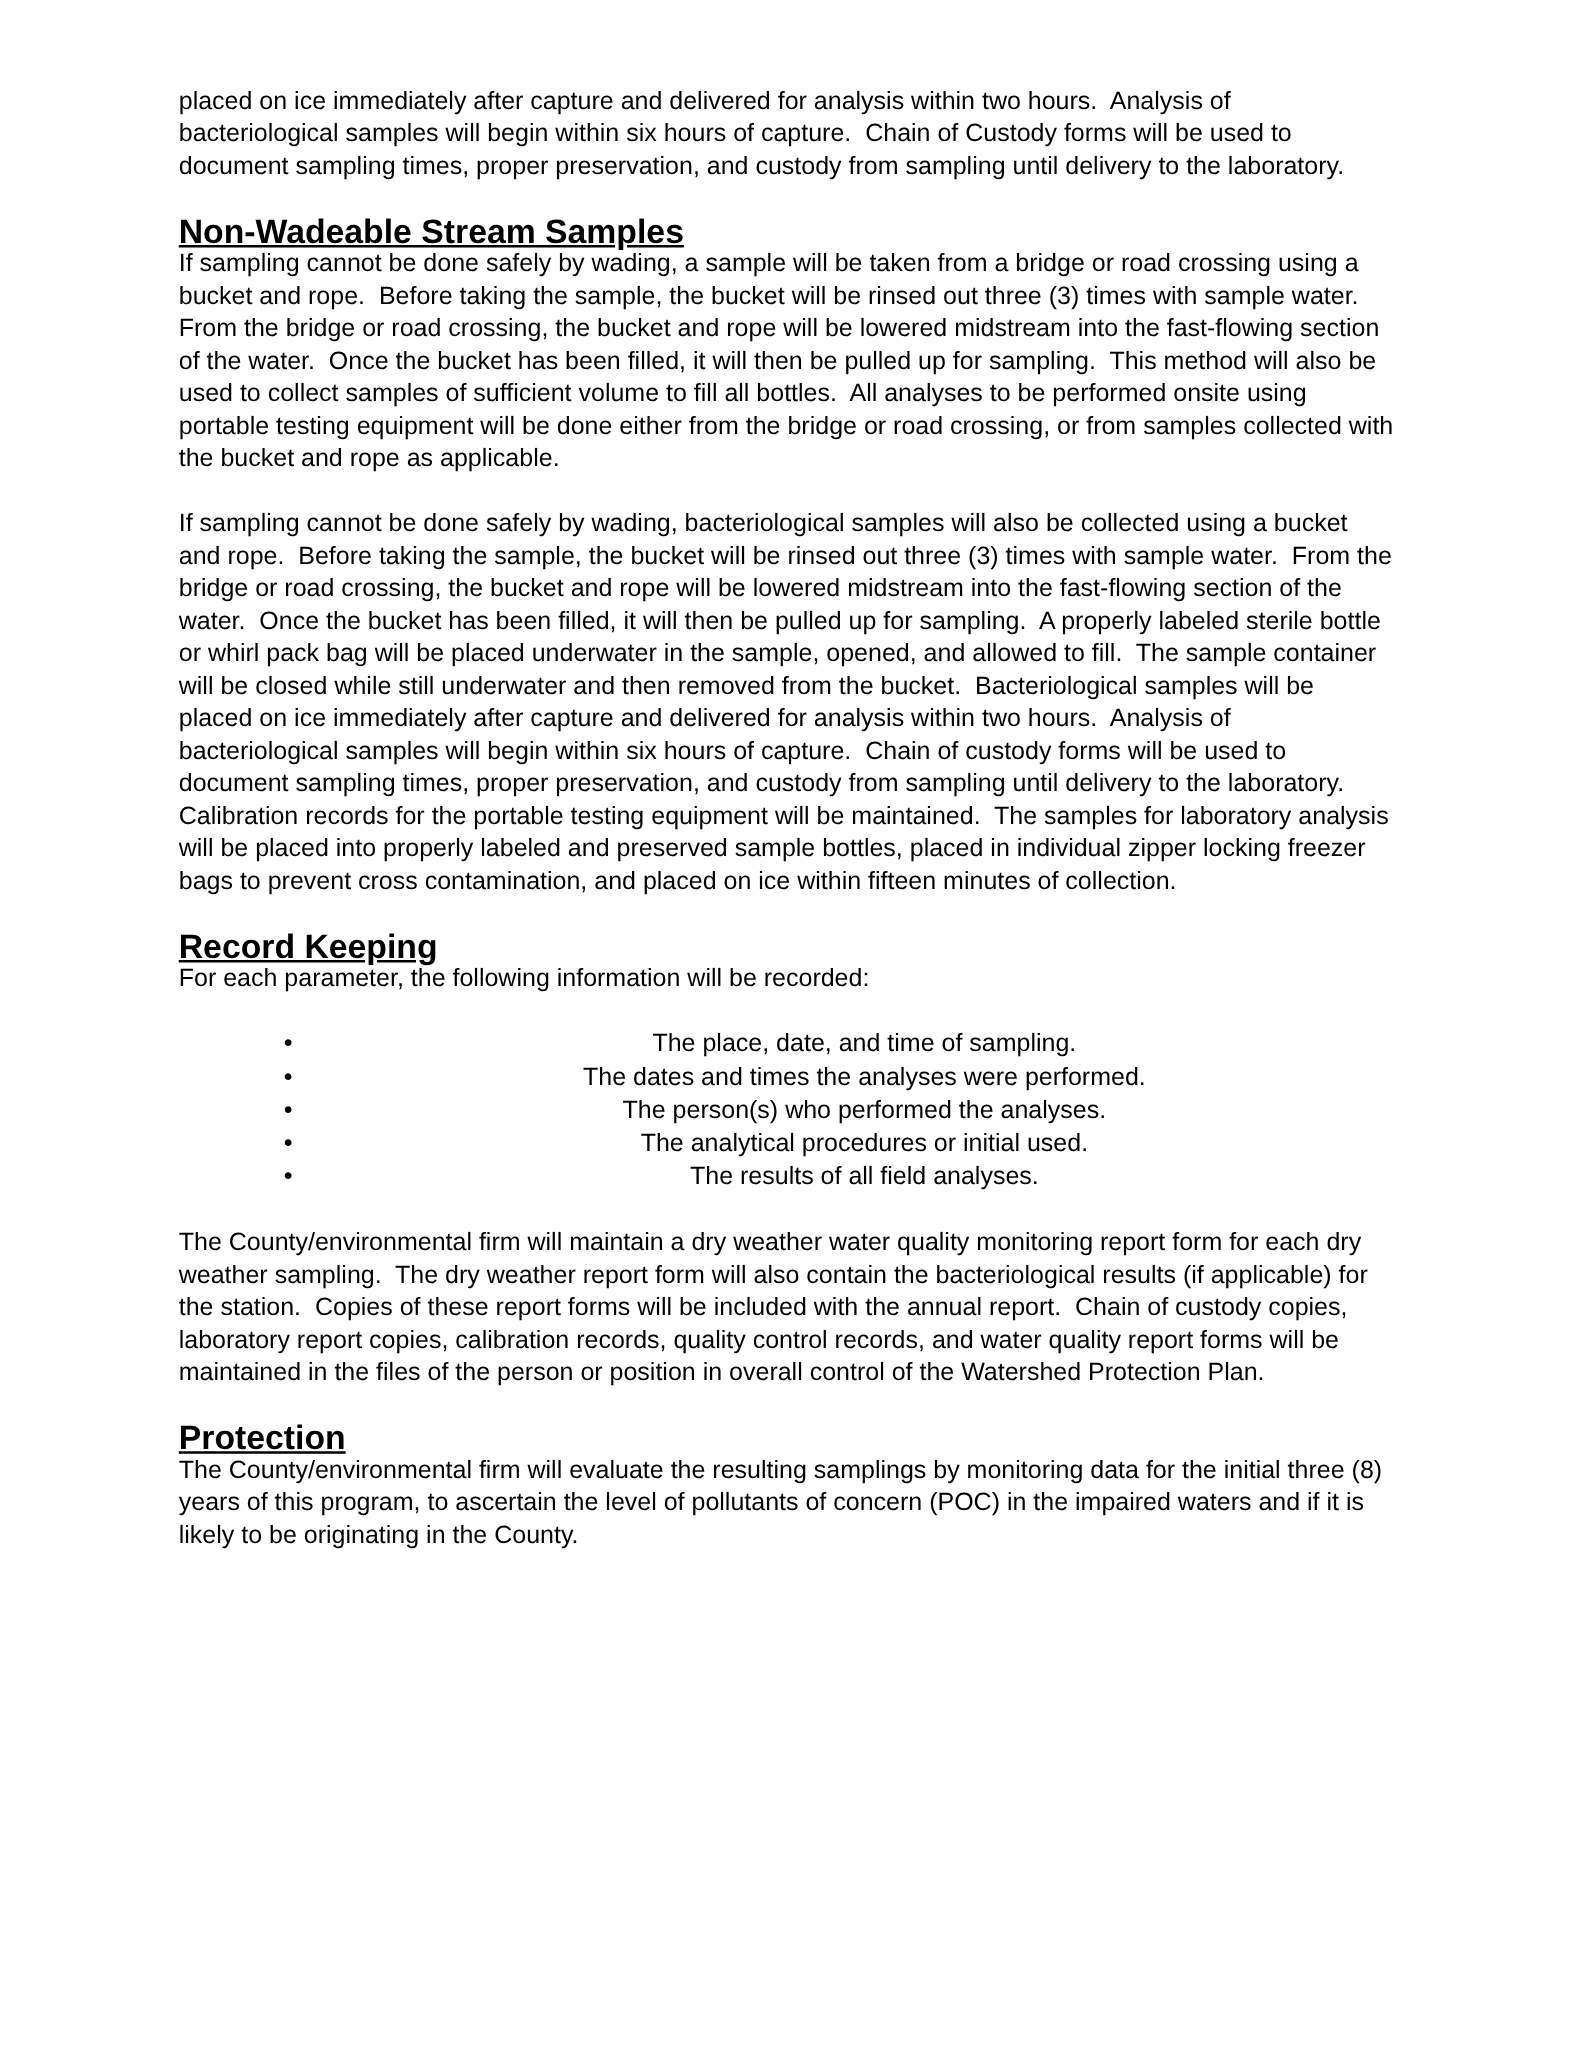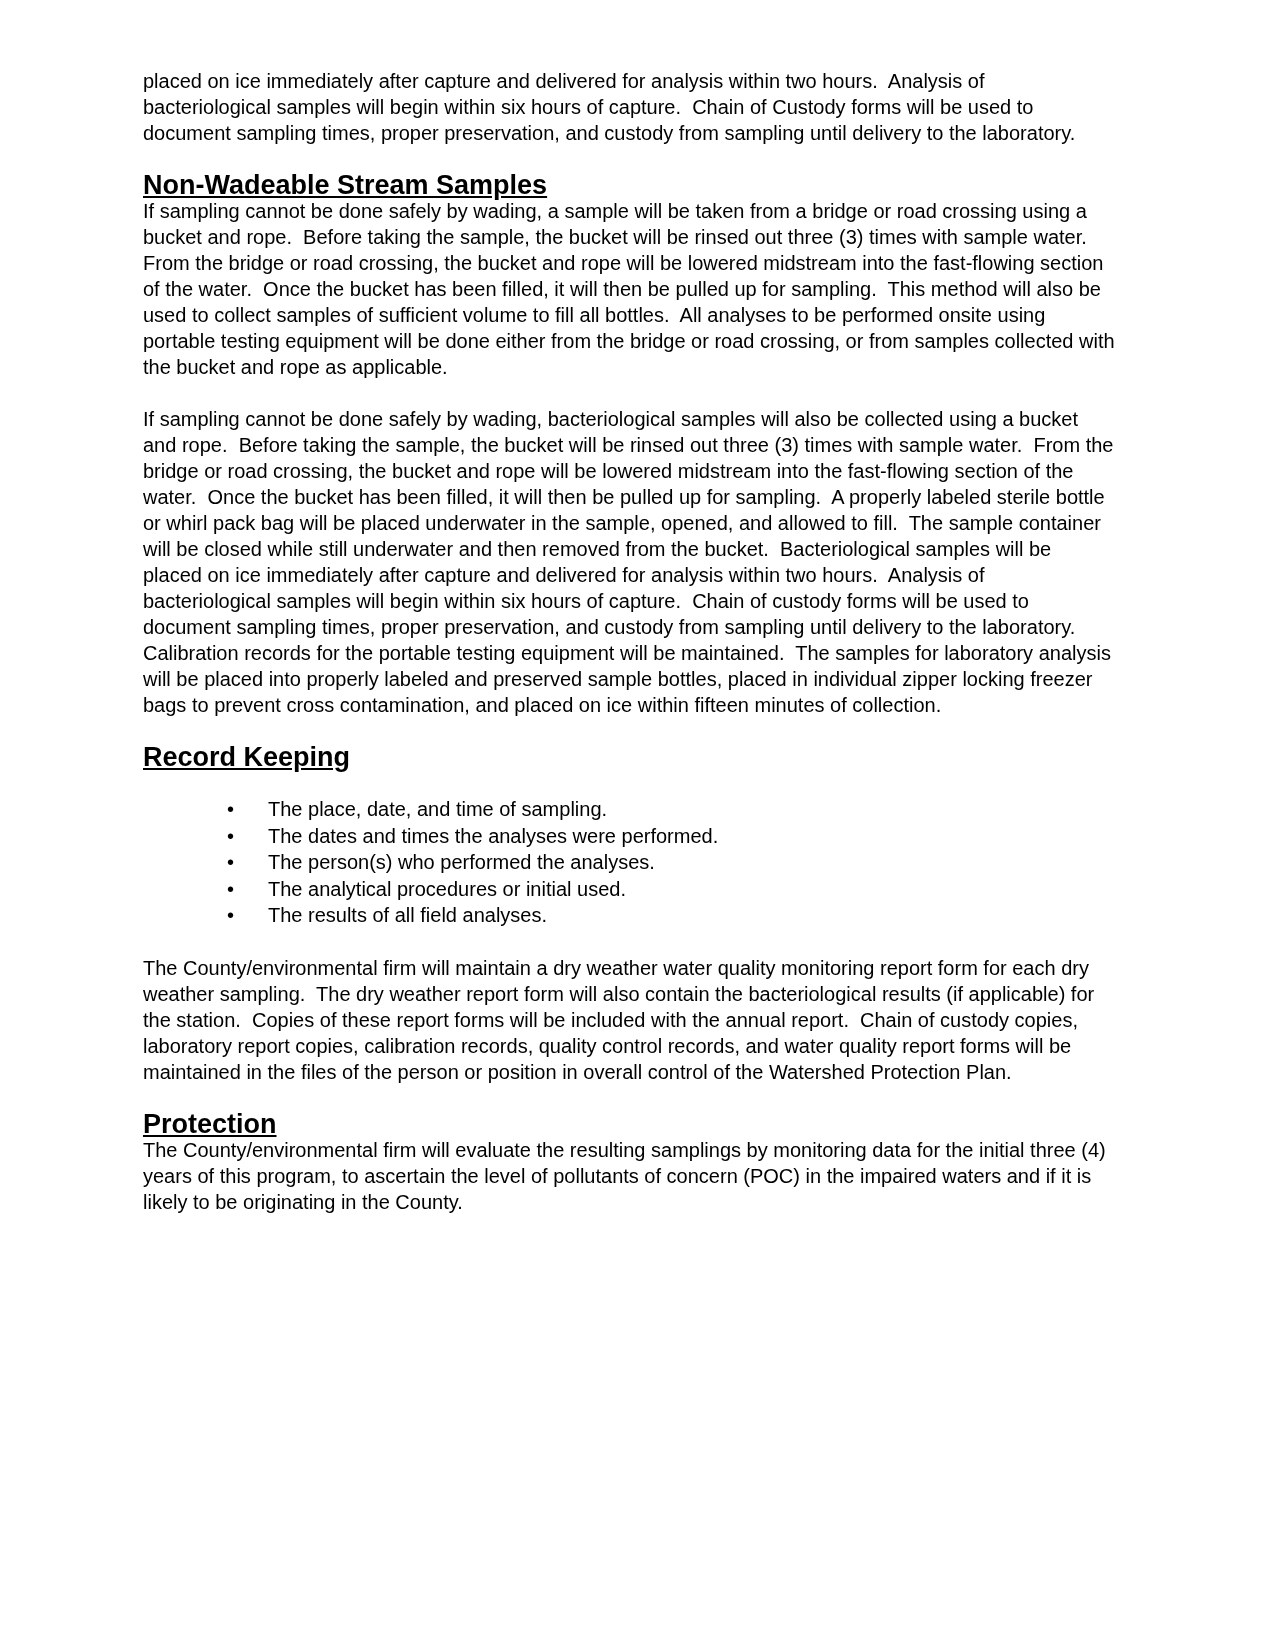--- a/index.html
+++ b/index.html
@@ -35,20 +35,21 @@
   ul.bullets {
     list-style: none;
     margin: 26px 0 26px 0;
     padding: 0;
   }
   .bullet-item {
     position: relative;
     margin-left: 84px;
     padding-left: 41px;
     line-height: 26.5px;
+    text-align: center;
   }
   .bullet-item::before {
     content: "\2022";
     position: absolute;
     left: 0;
     top: 0;
   }
   .page-number {
     position: absolute;
     left: 0;
@@ -62,29 +63,30 @@
 
 <div class="page">
 
   <p class="para">placed on ice immediately after capture and delivered for analysis within two hours.  Analysis of bacteriological samples will begin within six hours of capture.  Chain of Custody forms will be used to document sampling times, proper preservation, and custody from sampling until delivery to the laboratory.</p>
 
   <h2 class="heading">Non-Wadeable Stream Samples</h2>
   <p class="para">If sampling cannot be done safely by wading, a sample will be taken from a bridge or road crossing using a bucket and rope.  Before taking the sample, the bucket will be rinsed out three (3) times with sample water.  From the bridge or road crossing, the bucket and rope will be lowered midstream into the fast-flowing section of the water.  Once the bucket has been filled, it will then be pulled up for sampling.  This method will also be used to collect samples of sufficient volume to fill all bottles.  All analyses to be performed onsite using portable testing equipment will be done either from the bridge or road crossing, or from samples collected with the bucket and rope as applicable.</p>
   <p class="para">If sampling cannot be done safely by wading, bacteriological samples will also be collected using a bucket and rope.  Before taking the sample, the bucket will be rinsed out three (3) times with sample water.  From the bridge or road crossing, the bucket and rope will be lowered midstream into the fast-flowing section of the water.  Once the bucket has been filled, it will then be pulled up for sampling.  A properly labeled sterile bottle or whirl pack bag will be placed underwater in the sample, opened, and allowed to fill.  The sample container will be closed while still underwater and then removed from the bucket.  Bacteriological samples will be placed on ice immediately after capture and delivered for analysis within two hours.  Analysis of bacteriological samples will begin within six hours of capture.  Chain of custody forms will be used to document sampling times, proper preservation, and custody from sampling until delivery to the laboratory.  Calibration records for the portable testing equipment will be maintained.  The samples for laboratory analysis will be placed into properly labeled and preserved sample bottles, placed in individual zipper locking freezer bags to prevent cross contamination, and placed on ice within fifteen minutes of collection.</p>
 
   <h2 class="heading">Record Keeping</h2>
+  <p class="para">For each parameter, the following information will be recorded:</p>
 
   <ul class="bullets">
     <li class="bullet-item">The place, date, and time of sampling.</li>
     <li class="bullet-item">The dates and times the analyses were performed.</li>
     <li class="bullet-item">The person(s) who performed the analyses.</li>
     <li class="bullet-item">The analytical procedures or initial used.</li>
     <li class="bullet-item">The results of all field analyses.</li>
   </ul>
 
   <p class="para">The County/environmental firm will maintain a dry weather water quality monitoring report form for each dry weather sampling.  The dry weather report form will also contain the bacteriological results (if applicable) for the station.  Copies of these report forms will be included with the annual report.  Chain of custody copies, laboratory report copies, calibration records, quality control records, and water quality report forms will be maintained in the files of the person or position in overall control of the Watershed Protection Plan.</p>
 
   <h2 class="heading">Protection</h2>
-  <p class="para">The County/environmental firm will evaluate the resulting samplings by monitoring data for the initial three (4) years of this program, to ascertain the level of pollutants of concern (POC) in the impaired waters and if it is likely to be originating in the County.</p>
+  <p class="para">The County/environmental firm will evaluate the resulting samplings by monitoring data for the initial three (8) years of this program, to ascertain the level of pollutants of concern (POC) in the impaired waters and if it is likely to be originating in the County.</p>
 
   <div class="page-number">4</div>
 
 </div>
 
 </body></html>

